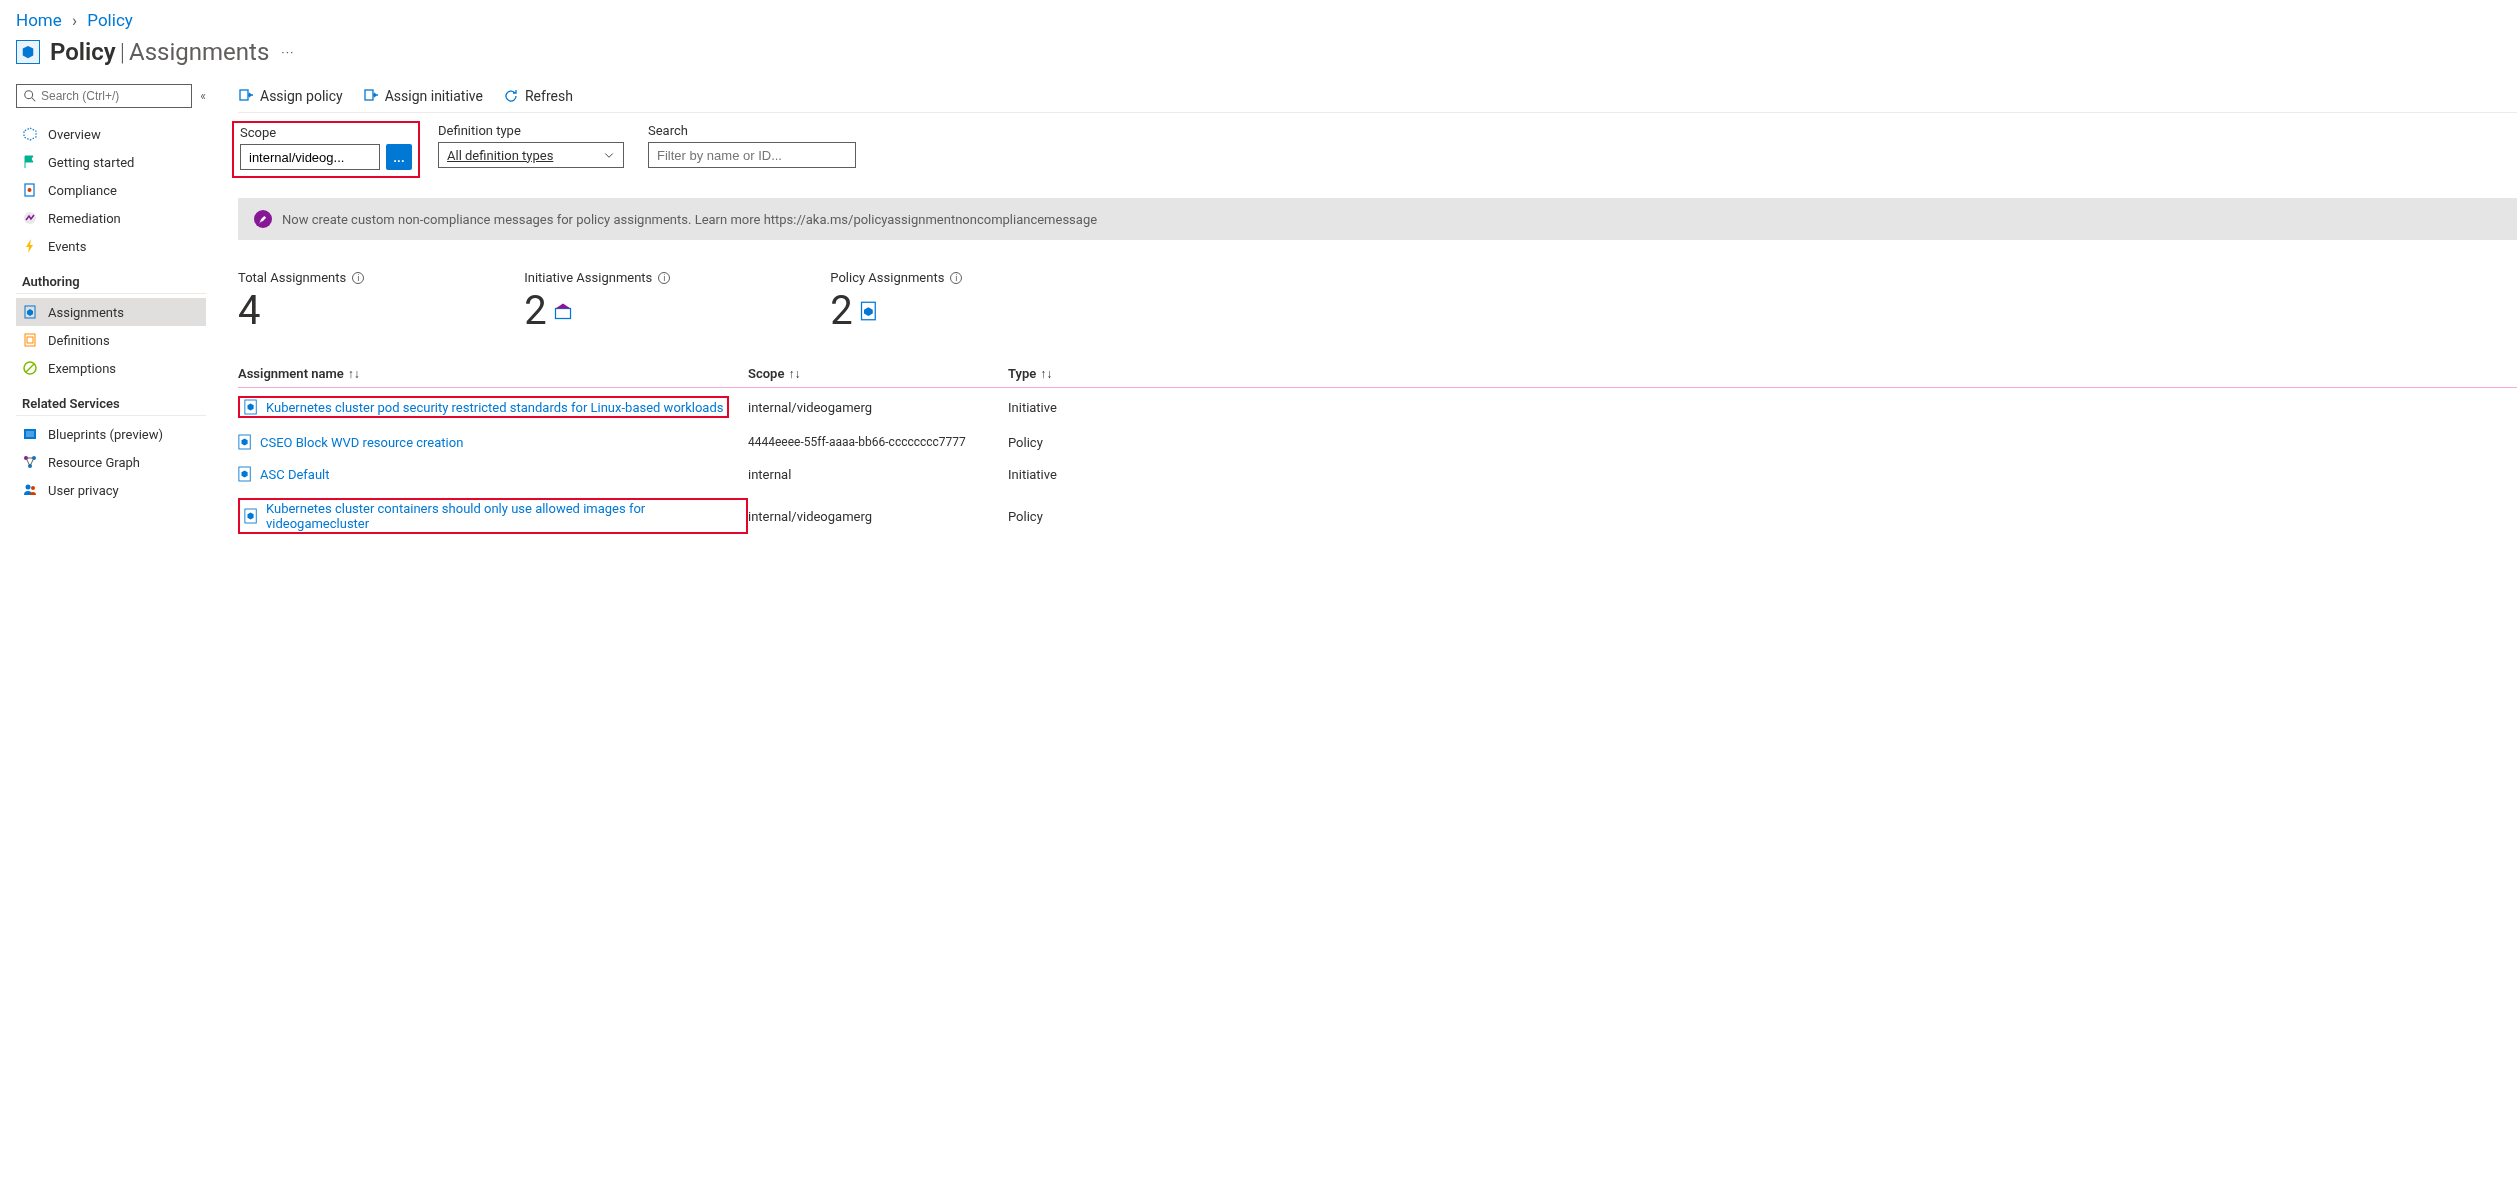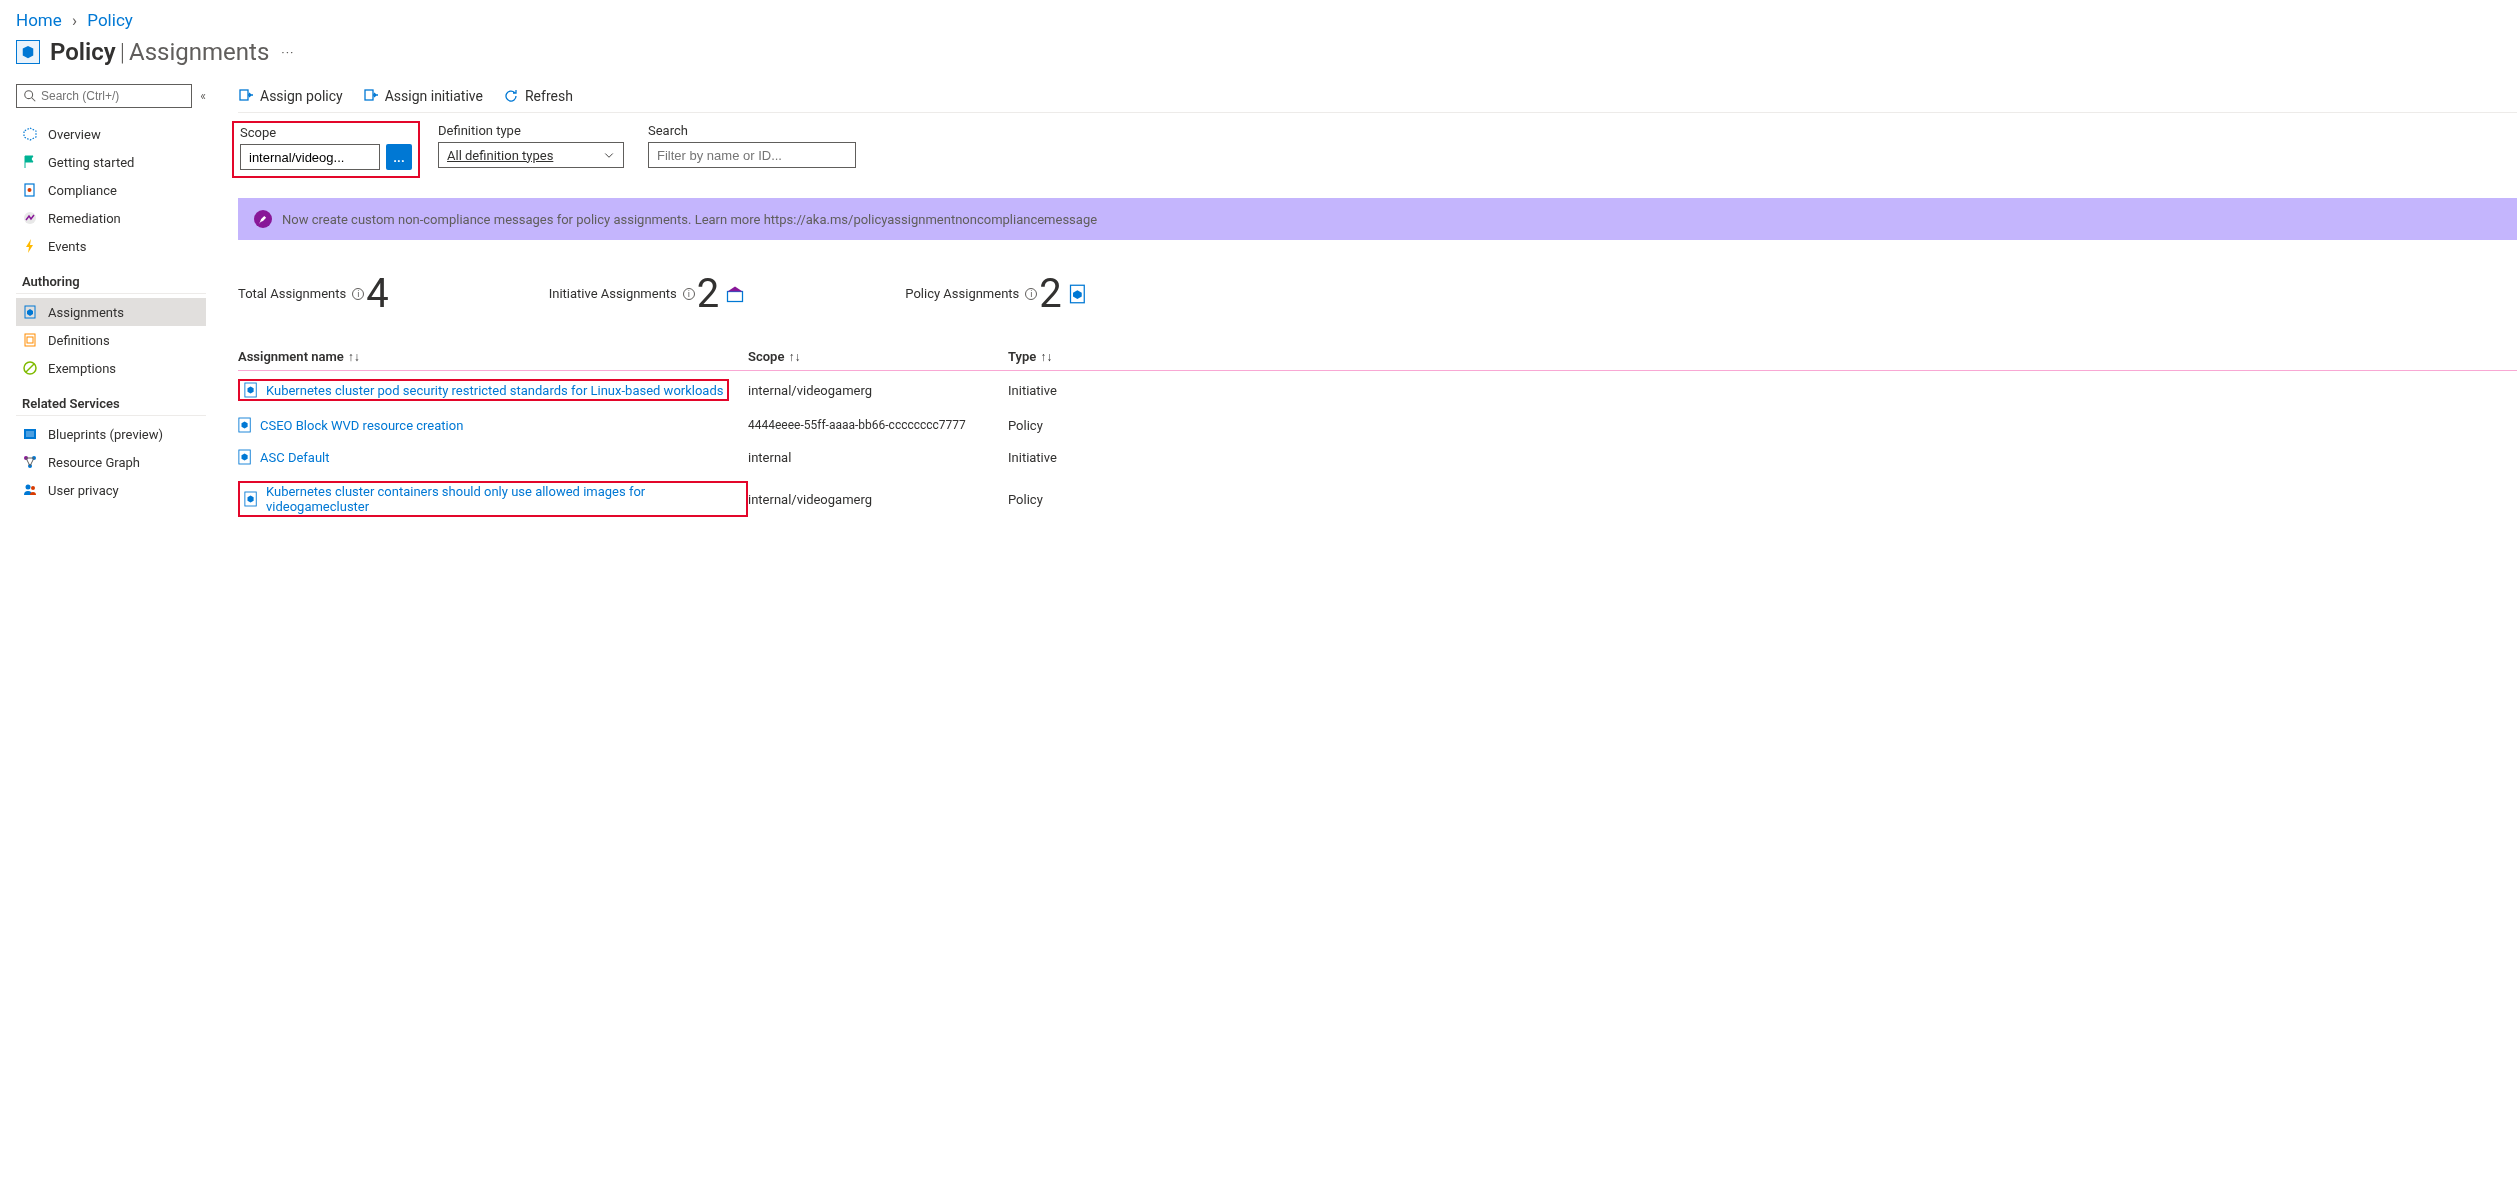--- a/index.html
+++ b/index.html
@@ -42,26 +42,26 @@
   .filter-group { display: flex; flex-direction: column; gap: 4px; }
   .filter-label { font-size: 13px; color: #323130; }
   .scope-wrap { display: flex; align-items: flex-start; gap: 6px; }
   .scope-input { border: 1px solid #605e5c; height: 26px; width: 140px; padding: 0 8px; font-size: 13px; }
   .scope-btn { background: #0078d4; color: #fff; width: 26px; height: 26px; display: flex; align-items: center; justify-content: center; font-weight: bold; cursor: pointer; border-radius: 2px; }
   .select-box { border: 1px solid #605e5c; height: 26px; width: 186px; padding: 0 8px; font-size: 13px; display: flex; align-items: center; justify-content: space-between; cursor: pointer; text-decoration: underline; }
   .search-filter { border: 1px solid #605e5c; height: 26px; width: 208px; padding: 0 8px; font-size: 13px; }
 
   .highlight-red { border: 2.5px solid #e3062a; padding: 2px 6px 6px; margin: -2px -6px -6px; }
 
-  .info-banner { display: flex; align-items: center; gap: 10px; background: #c4b5fd; margin-top: 26px; padding: 12px 16px; font-size: 13px; color: #605e5c; }
+  .info-banner { display: flex; align-items: center; gap: 10px; background: #e5e5e5; margin-top: 26px; padding: 12px 16px; font-size: 13px; color: #605e5c; }
   .info-banner .banner-icon { width: 18px; height: 18px; background: #881798; border-radius: 50%; display: flex; align-items: center; justify-content: center; flex-shrink: 0; }
   .info-banner .banner-icon svg { width: 10px; height: 10px; }
 
   .stats-row { display: flex; gap: 160px; margin-top: 30px; }
-  .stat { display: flex; flex-direction: row; gap: 2px; }
+  .stat { display: flex; flex-direction: column; gap: 2px; }
   .stat-label { font-size: 13px; color: #323130; display: flex; align-items: center; gap: 6px; }
   .stat-value { font-size: 40px; font-weight: 400; display: flex; align-items: center; gap: 6px; }
   .stat-icon { width: 20px; height: 20px; }
   .info-o { width: 12px; height: 12px; border: 1px solid #605e5c; border-radius: 50%; display: inline-flex; align-items: center; justify-content: center; font-size: 9px; color: #605e5c; }
 
   .table { margin-top: 26px; }
   .thead { display: flex; border-bottom: 1px solid #f9a8d4; padding: 6px 0; font-weight: 600; font-size: 13px; }
   .col-name { flex: 0 0 510px; }
   .col-scope { flex: 0 0 260px; }
   .col-type { flex: 0 0 80px; }

